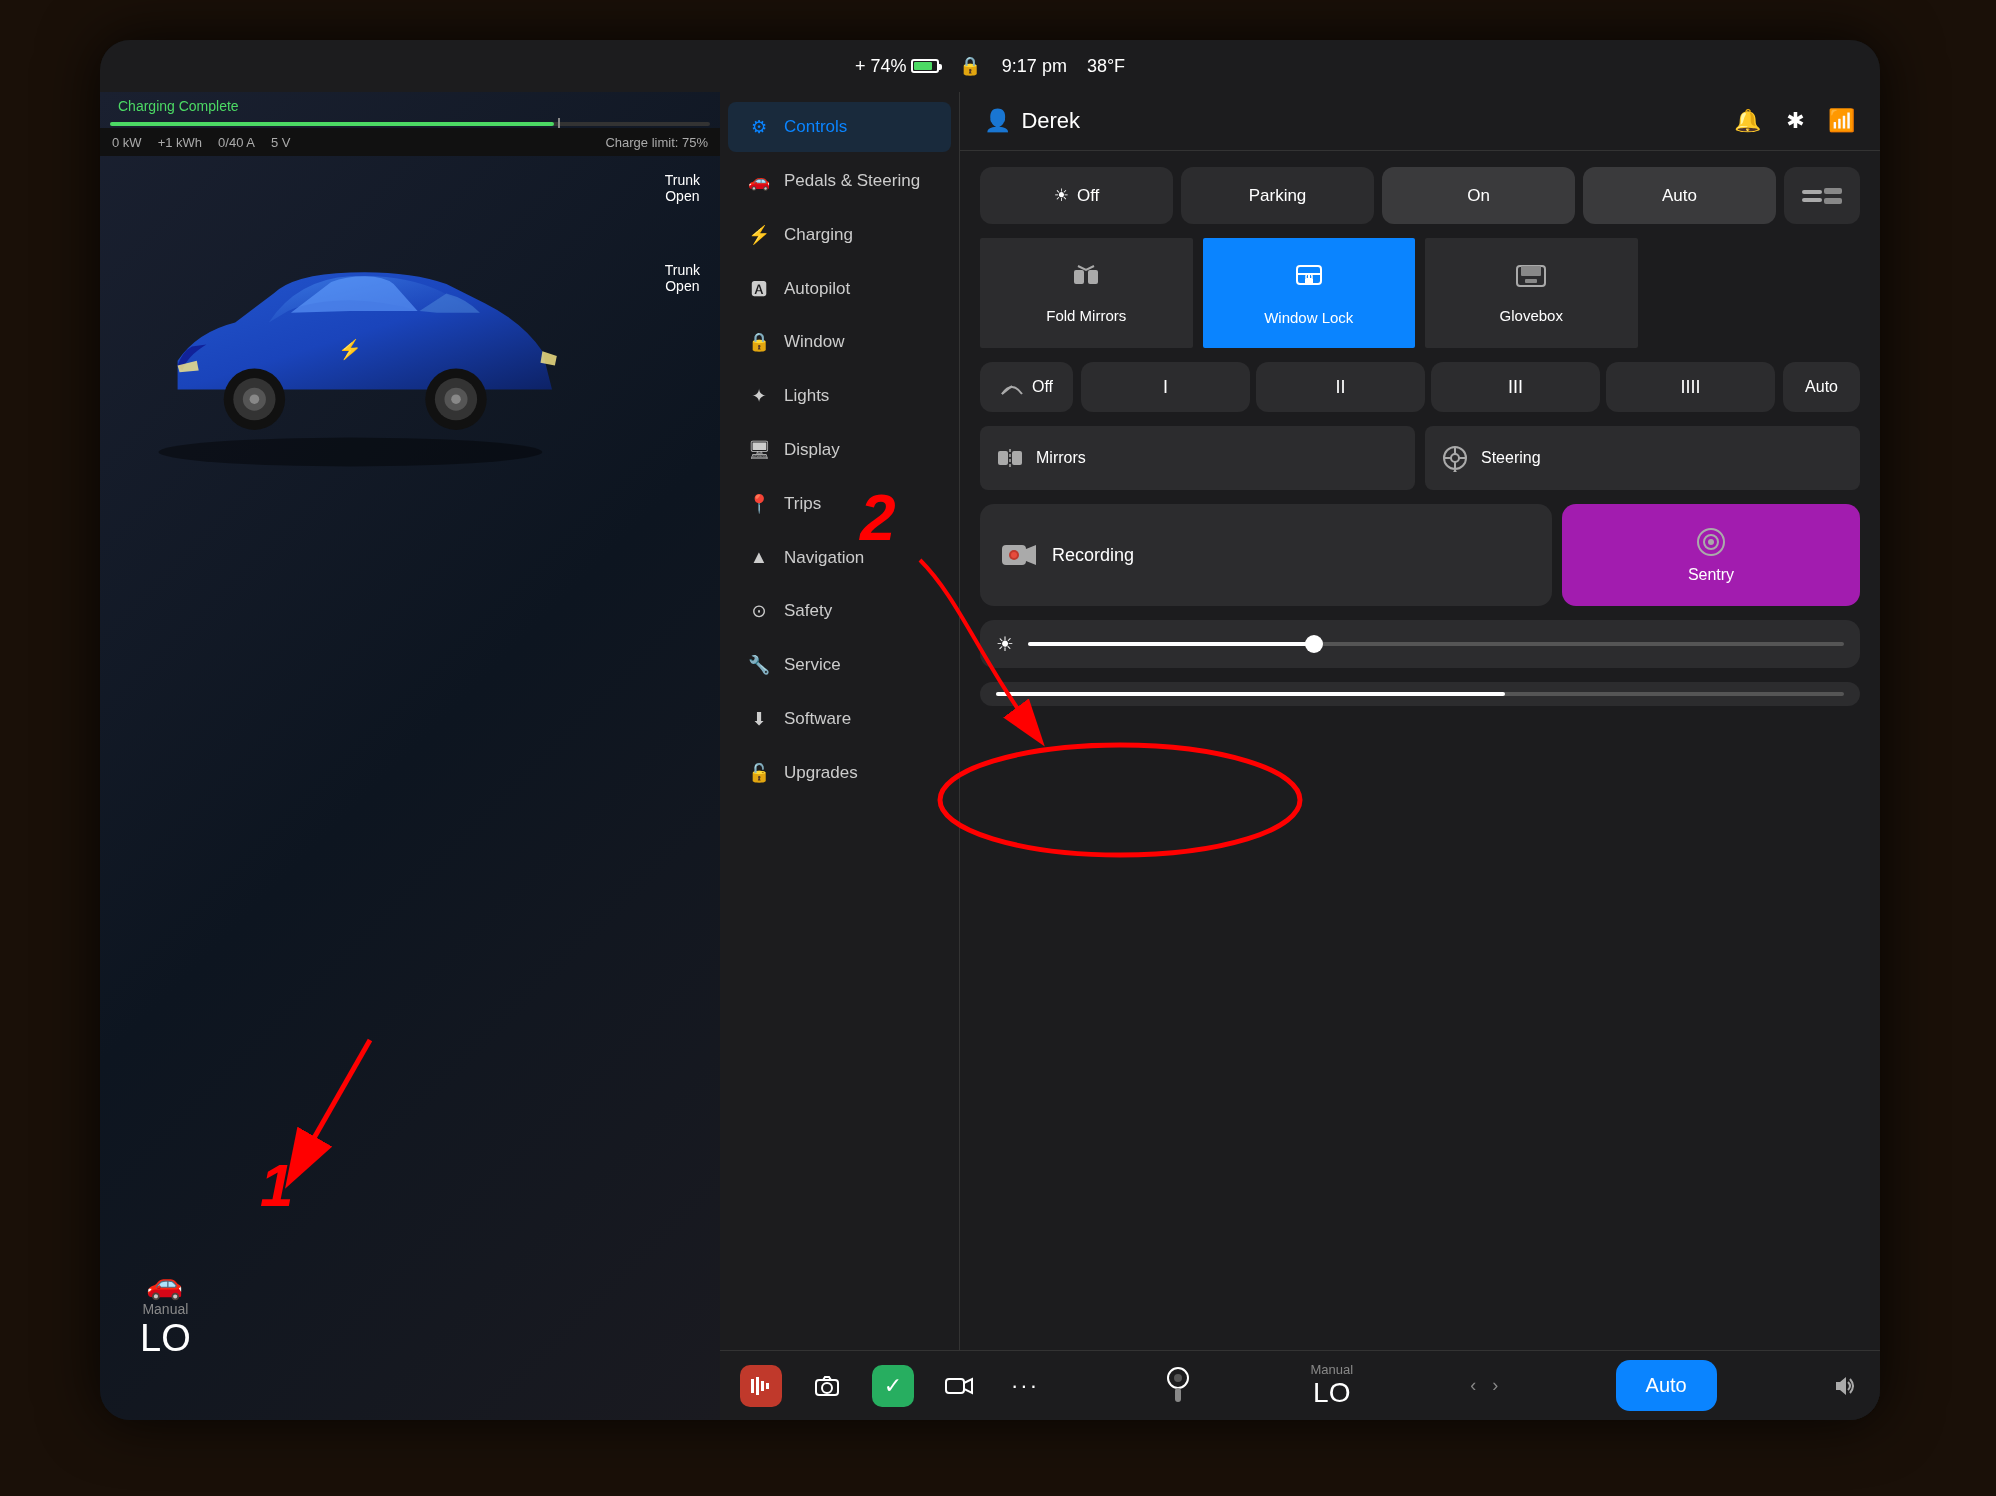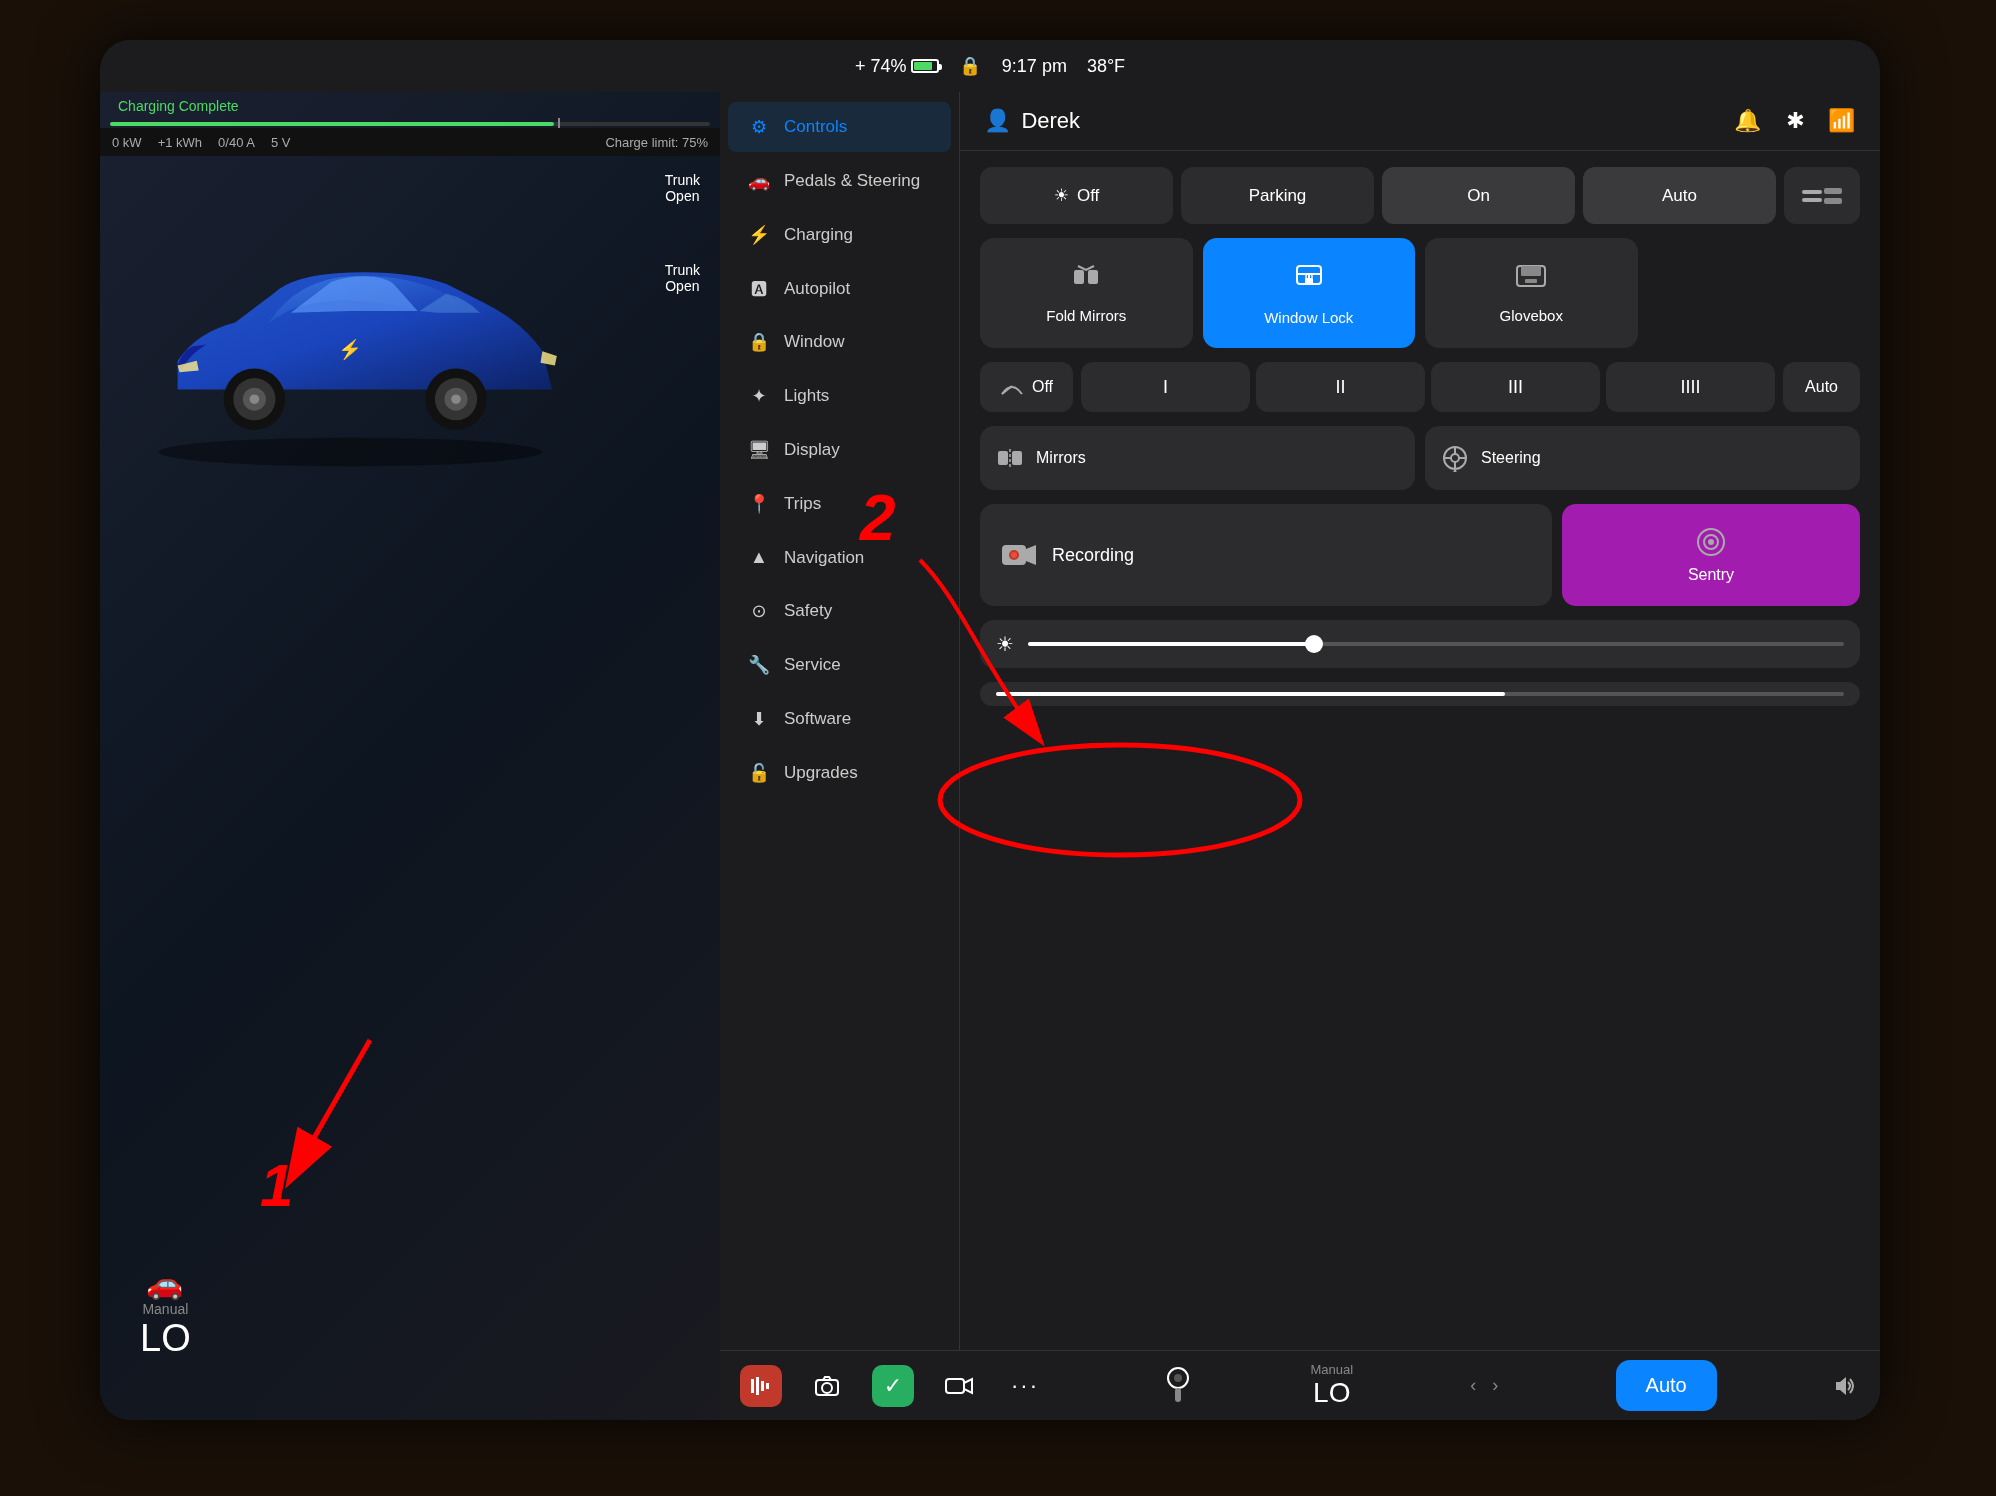--- a/index.html
+++ b/index.html
@@ -287,21 +287,21 @@
 
     
     .controls-grid {
       display: grid;
       grid-template-columns: repeat(4, 1fr);
       gap: 10px;
     }
     .ctrl-btn {
       background: #2c2c2e;
       border: none;
-      border-radius: 14px;
+      border-radius: 2px;
       color: #fff;
       padding: 22px 12px;
       font-size: 15px;
       cursor: pointer;
       display: flex;
       flex-direction: column;
       align-items: center;
       justify-content: center;
       gap: 10px;
       min-height: 100px;
@@ -365,21 +365,21 @@
 
     
     .adjustable-row {
       display: flex;
       gap: 10px;
     }
     .adjust-btn {
       flex: 1;
       background: #2c2c2e;
       border: none;
-      border-radius: 14px;
+      border-radius: 8px;
       color: #fff;
       padding: 18px 16px;
       font-size: 16px;
       cursor: pointer;
       display: flex;
       align-items: center;
       gap: 12px;
     }
     .adjust-icon {
       font-size: 22px;

